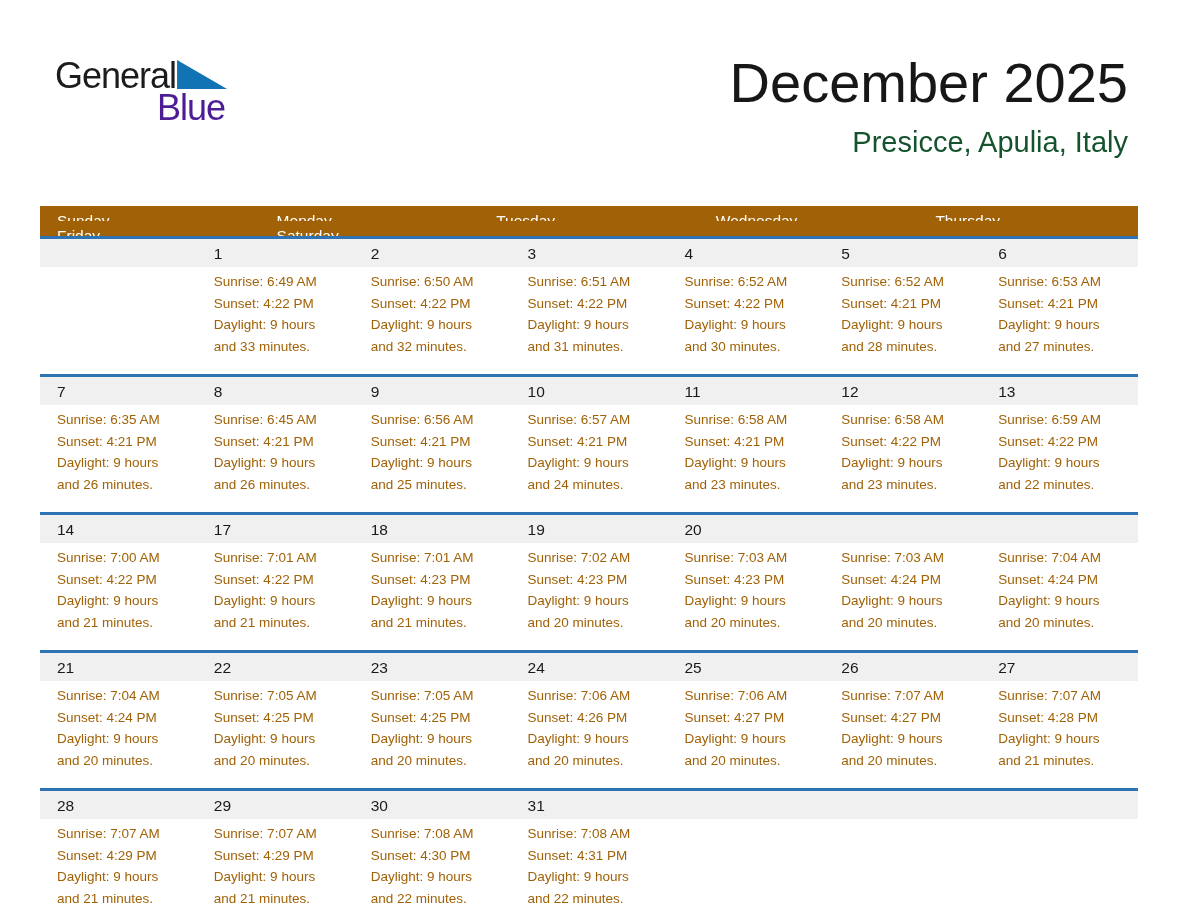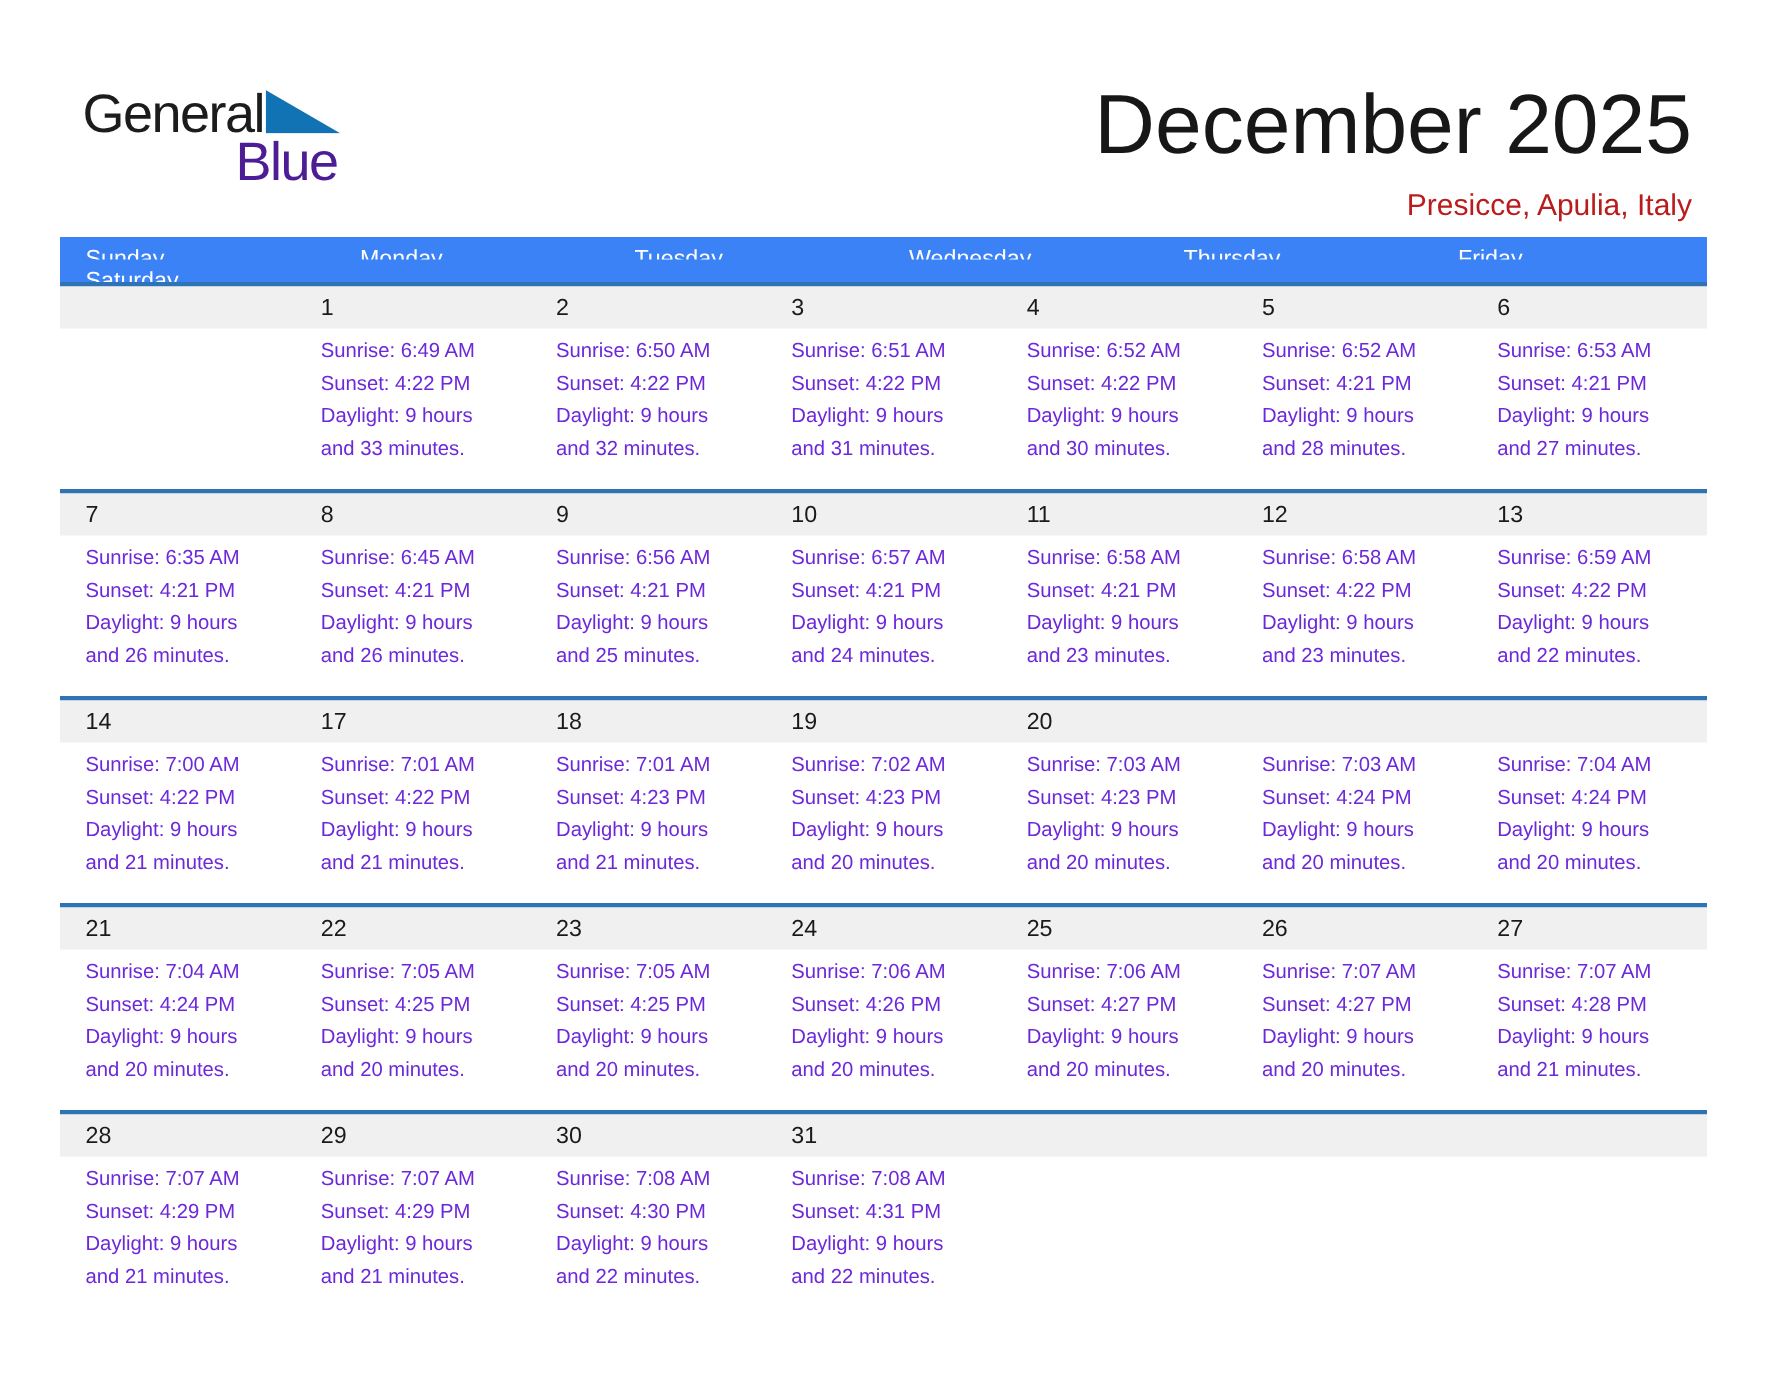--- a/index.html
+++ b/index.html
@@ -12,34 +12,34 @@
   .logo{position:absolute;left:55px;top:58px;}
   .logo-line1{display:flex;align-items:flex-start;}
   .logo-general{font-size:36px;color:#1c1c1c;letter-spacing:-1px;line-height:1;}
   .logo-triangle{width:50px;height:29px;margin-left:1px;margin-top:2px;
     background:#1173b4;clip-path:polygon(0 0,100% 100%,0 100%);}
   .logo-line2{font-size:36px;color:#4c1d95;letter-spacing:-1px;line-height:1;
     text-align:right;margin-top:-4px;padding-right:2px;}
   
   .title-block{position:absolute;right:60px;top:52px;text-align:right;}
   .title{font-size:56px;color:#171717;line-height:1.1;}
-  .subtitle{font-size:20px;color:#b91c1c;margin-top:12px;}
+  .subtitle{font-size:29px;color:#14532d;margin-top:12px;}
   
   .calendar{position:absolute;left:40px;top:158px;width:1098px;}
-  .dow{display:grid;grid-template-columns:repeat(6,1fr);
-    background:#3b82f6;height:30px;}
+  .dow{display:grid;grid-template-columns:repeat(5,1fr);
+    background:#a16207;height:30px;margin-top:48px;}
   .dow .dow-cell{color:#ffffff;font-size:15.5px;line-height:30px;padding-left:17px;
     overflow:hidden;white-space:nowrap;}
   .week{border-top:3px solid #2e74b5;}
   .band{display:grid;grid-template-columns:repeat(7,1fr);
     background:#f0f0f0;height:28px;}
   .band .cell{font-size:15.5px;color:#1a1a1a;line-height:29px;padding-left:17px;}
   .details{display:grid;grid-template-columns:repeat(7,1fr);padding-bottom:17px;}
   .details .cell{padding:4px 10px 0 17px;font-size:13.5px;line-height:21.5px;
-    color:#6d28d9;white-space:nowrap;overflow:hidden;}
+    color:#a16207;white-space:nowrap;overflow:hidden;}
 </style>
 </head>
 <body>
 
 <div class="page">
 
   <div class="logo">
     <div class="logo-line1">
       <span class="logo-general">General</span>
       <span class="logo-triangle"></span>

